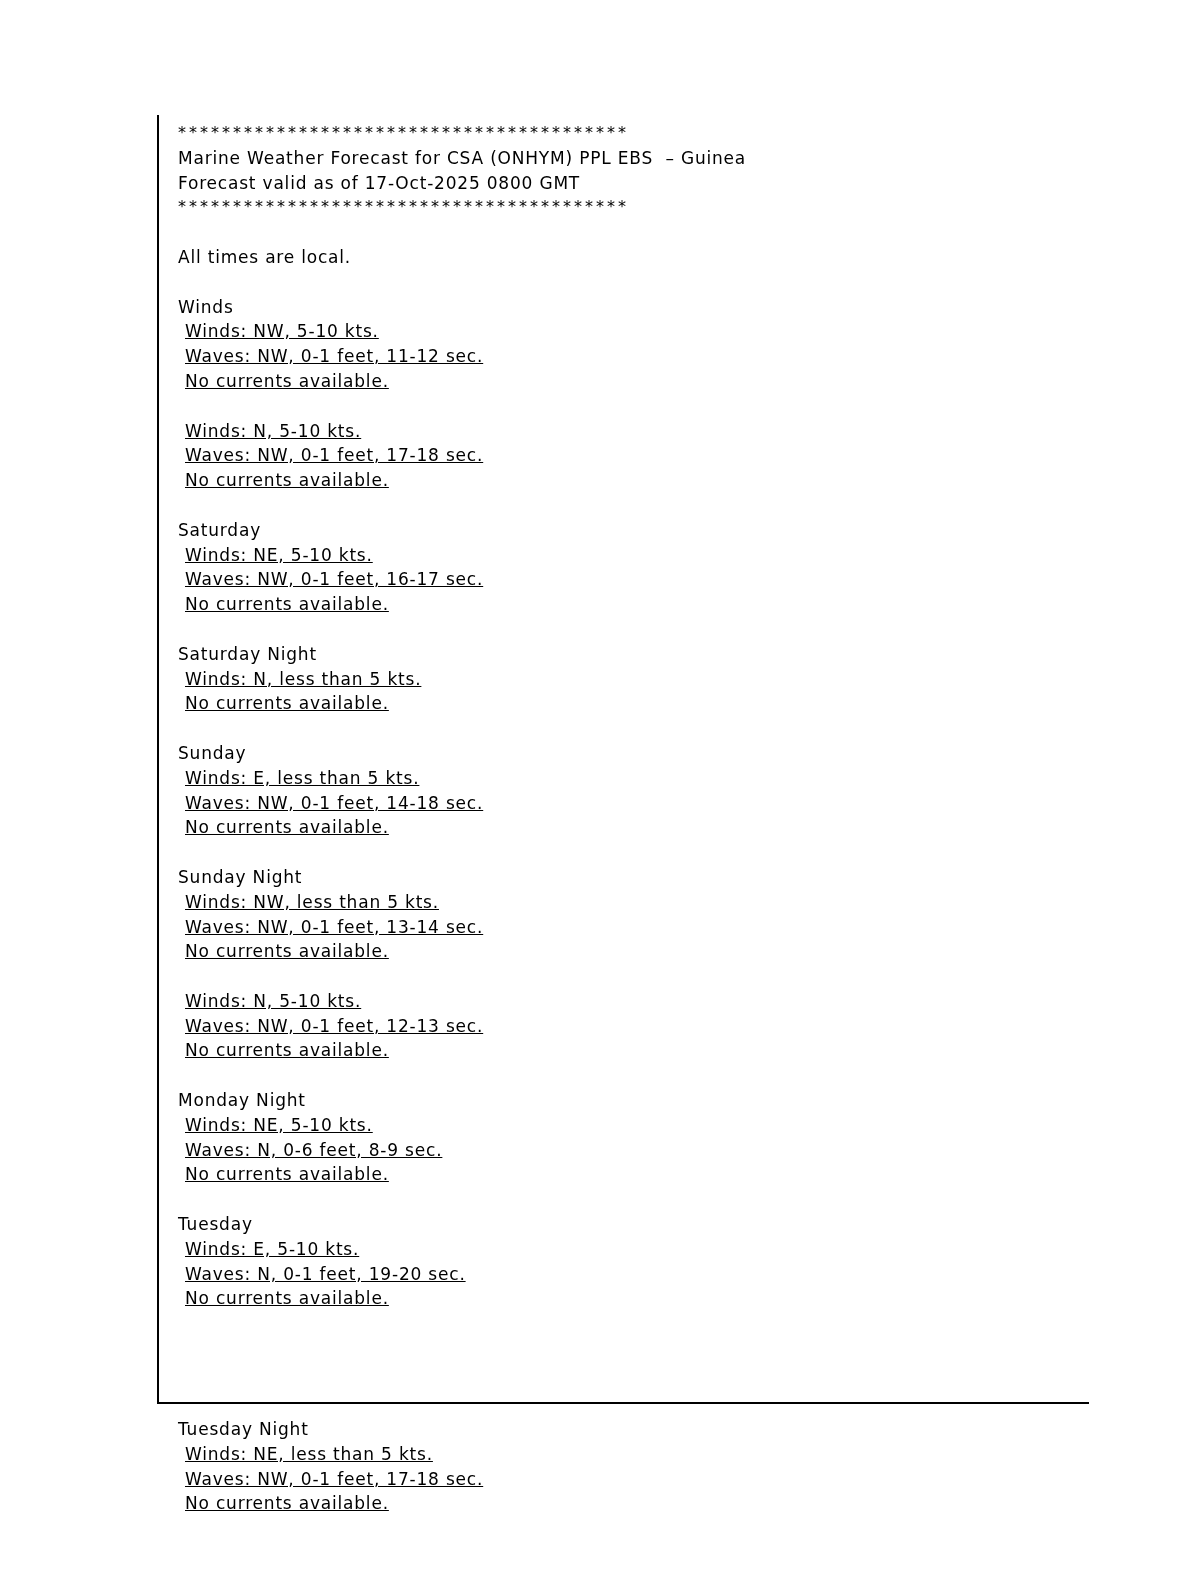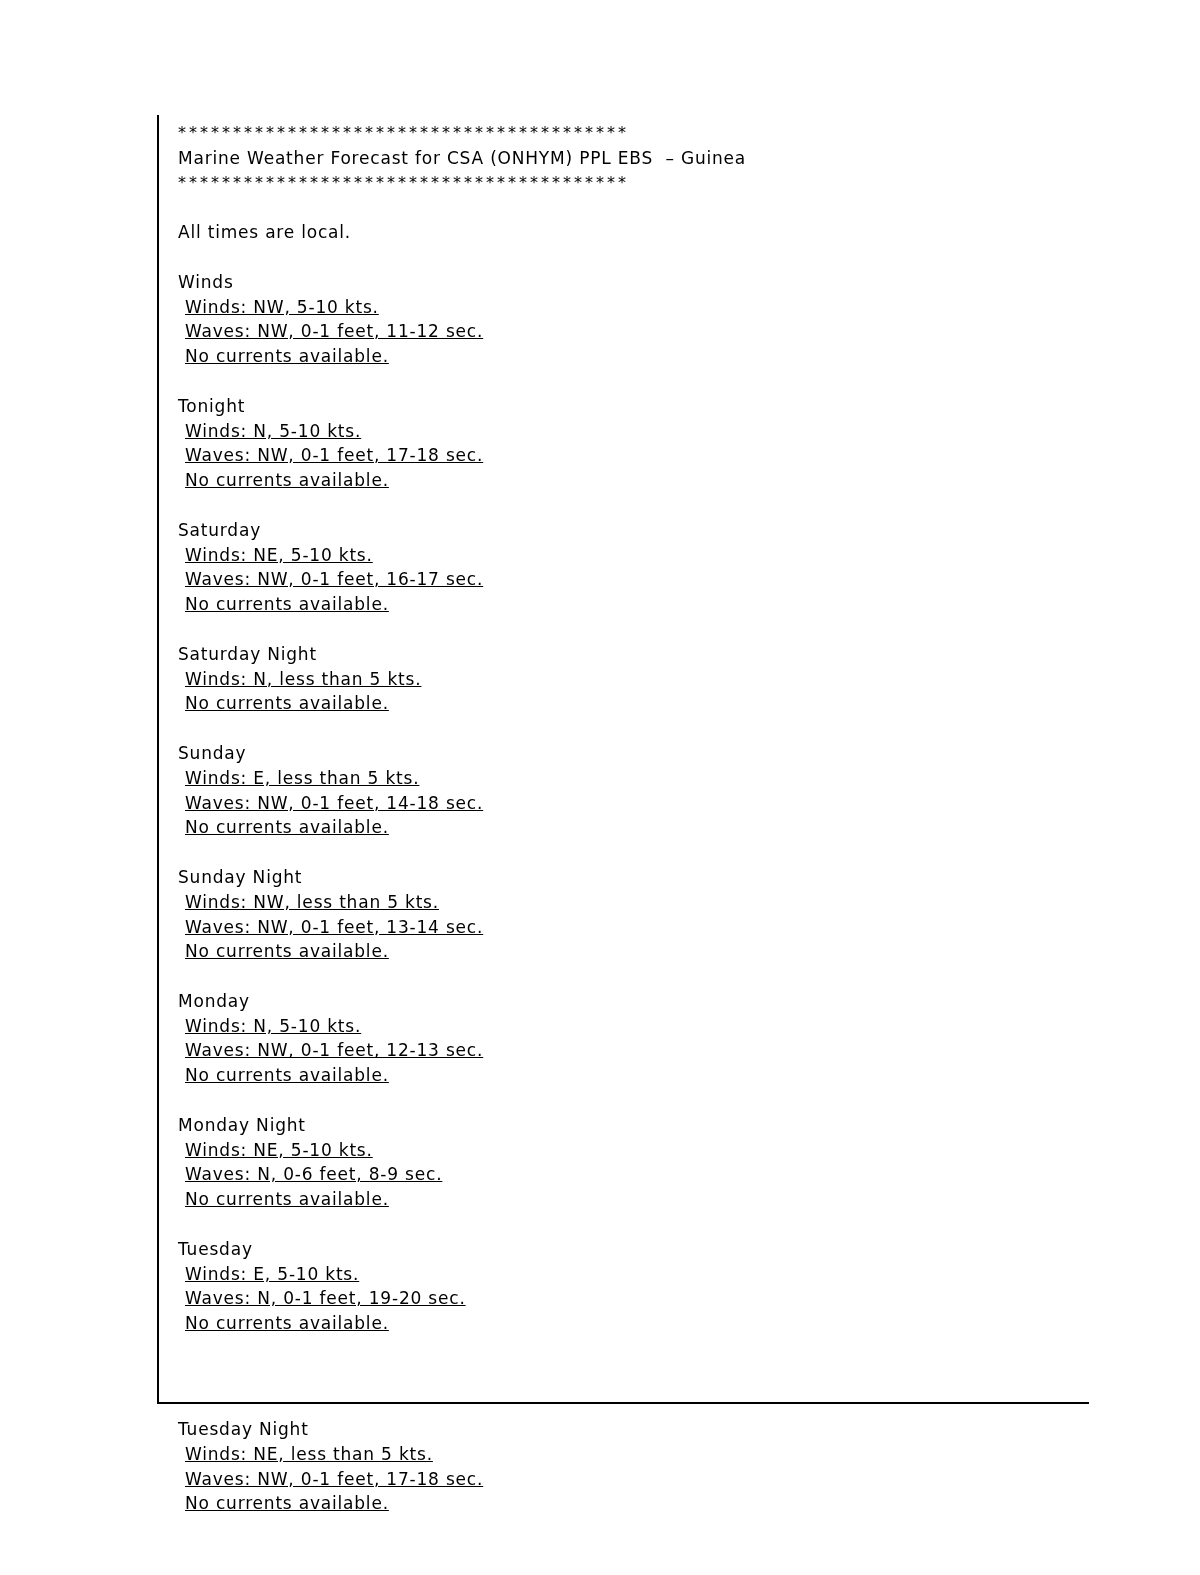--- a/index.html
+++ b/index.html
@@ -51,33 +51,33 @@
 </head>
 <body>
 
 <div class="canvas">
 
   <div class="frame"></div>
 
   <div class="content page1">
     <div class="line asterisks">*****************************************</div>
     <div class="line">Marine Weather Forecast for CSA (ONHYM) PPL EBS  – Guinea</div>
+    <div class="line">Forecast valid as of 17-Oct-2025 0800 GMT</div>
     <div class="line asterisks">*****************************************</div>
     <div class="line blank"></div>
     <div class="line">All times are local.</div>
     <div class="line blank"></div>
     <div id="sections-page1">
         <div class="section">
     <div class="line heading">Winds</div>
     <div class="line indent">Winds: NW, 5-10 kts.</div>
     <div class="line indent">Waves: NW, 0-1 feet, 11-12 sec.</div>
     <div class="line indent">No currents available.</div>
   </div>
         <div class="section">
-    <div class="line heading">Tonight</div>
     <div class="line indent">Winds: N, 5-10 kts.</div>
     <div class="line indent">Waves: NW, 0-1 feet, 17-18 sec.</div>
     <div class="line indent">No currents available.</div>
   </div>
         <div class="section">
     <div class="line heading">Saturday</div>
     <div class="line indent">Winds: NE, 5-10 kts.</div>
     <div class="line indent">Waves: NW, 0-1 feet, 16-17 sec.</div>
     <div class="line indent">No currents available.</div>
   </div>
@@ -92,21 +92,20 @@
     <div class="line indent">Waves: NW, 0-1 feet, 14-18 sec.</div>
     <div class="line indent">No currents available.</div>
   </div>
         <div class="section">
     <div class="line heading">Sunday Night</div>
     <div class="line indent">Winds: NW, less than 5 kts.</div>
     <div class="line indent">Waves: NW, 0-1 feet, 13-14 sec.</div>
     <div class="line indent">No currents available.</div>
   </div>
         <div class="section">
-    <div class="line heading">Monday</div>
     <div class="line indent">Winds: N, 5-10 kts.</div>
     <div class="line indent">Waves: NW, 0-1 feet, 12-13 sec.</div>
     <div class="line indent">No currents available.</div>
   </div>
         <div class="section">
     <div class="line heading">Monday Night</div>
     <div class="line indent">Winds: NE, 5-10 kts.</div>
     <div class="line indent">Waves: N, 0-6 feet, 8-9 sec.</div>
     <div class="line indent">No currents available.</div>
   </div>

